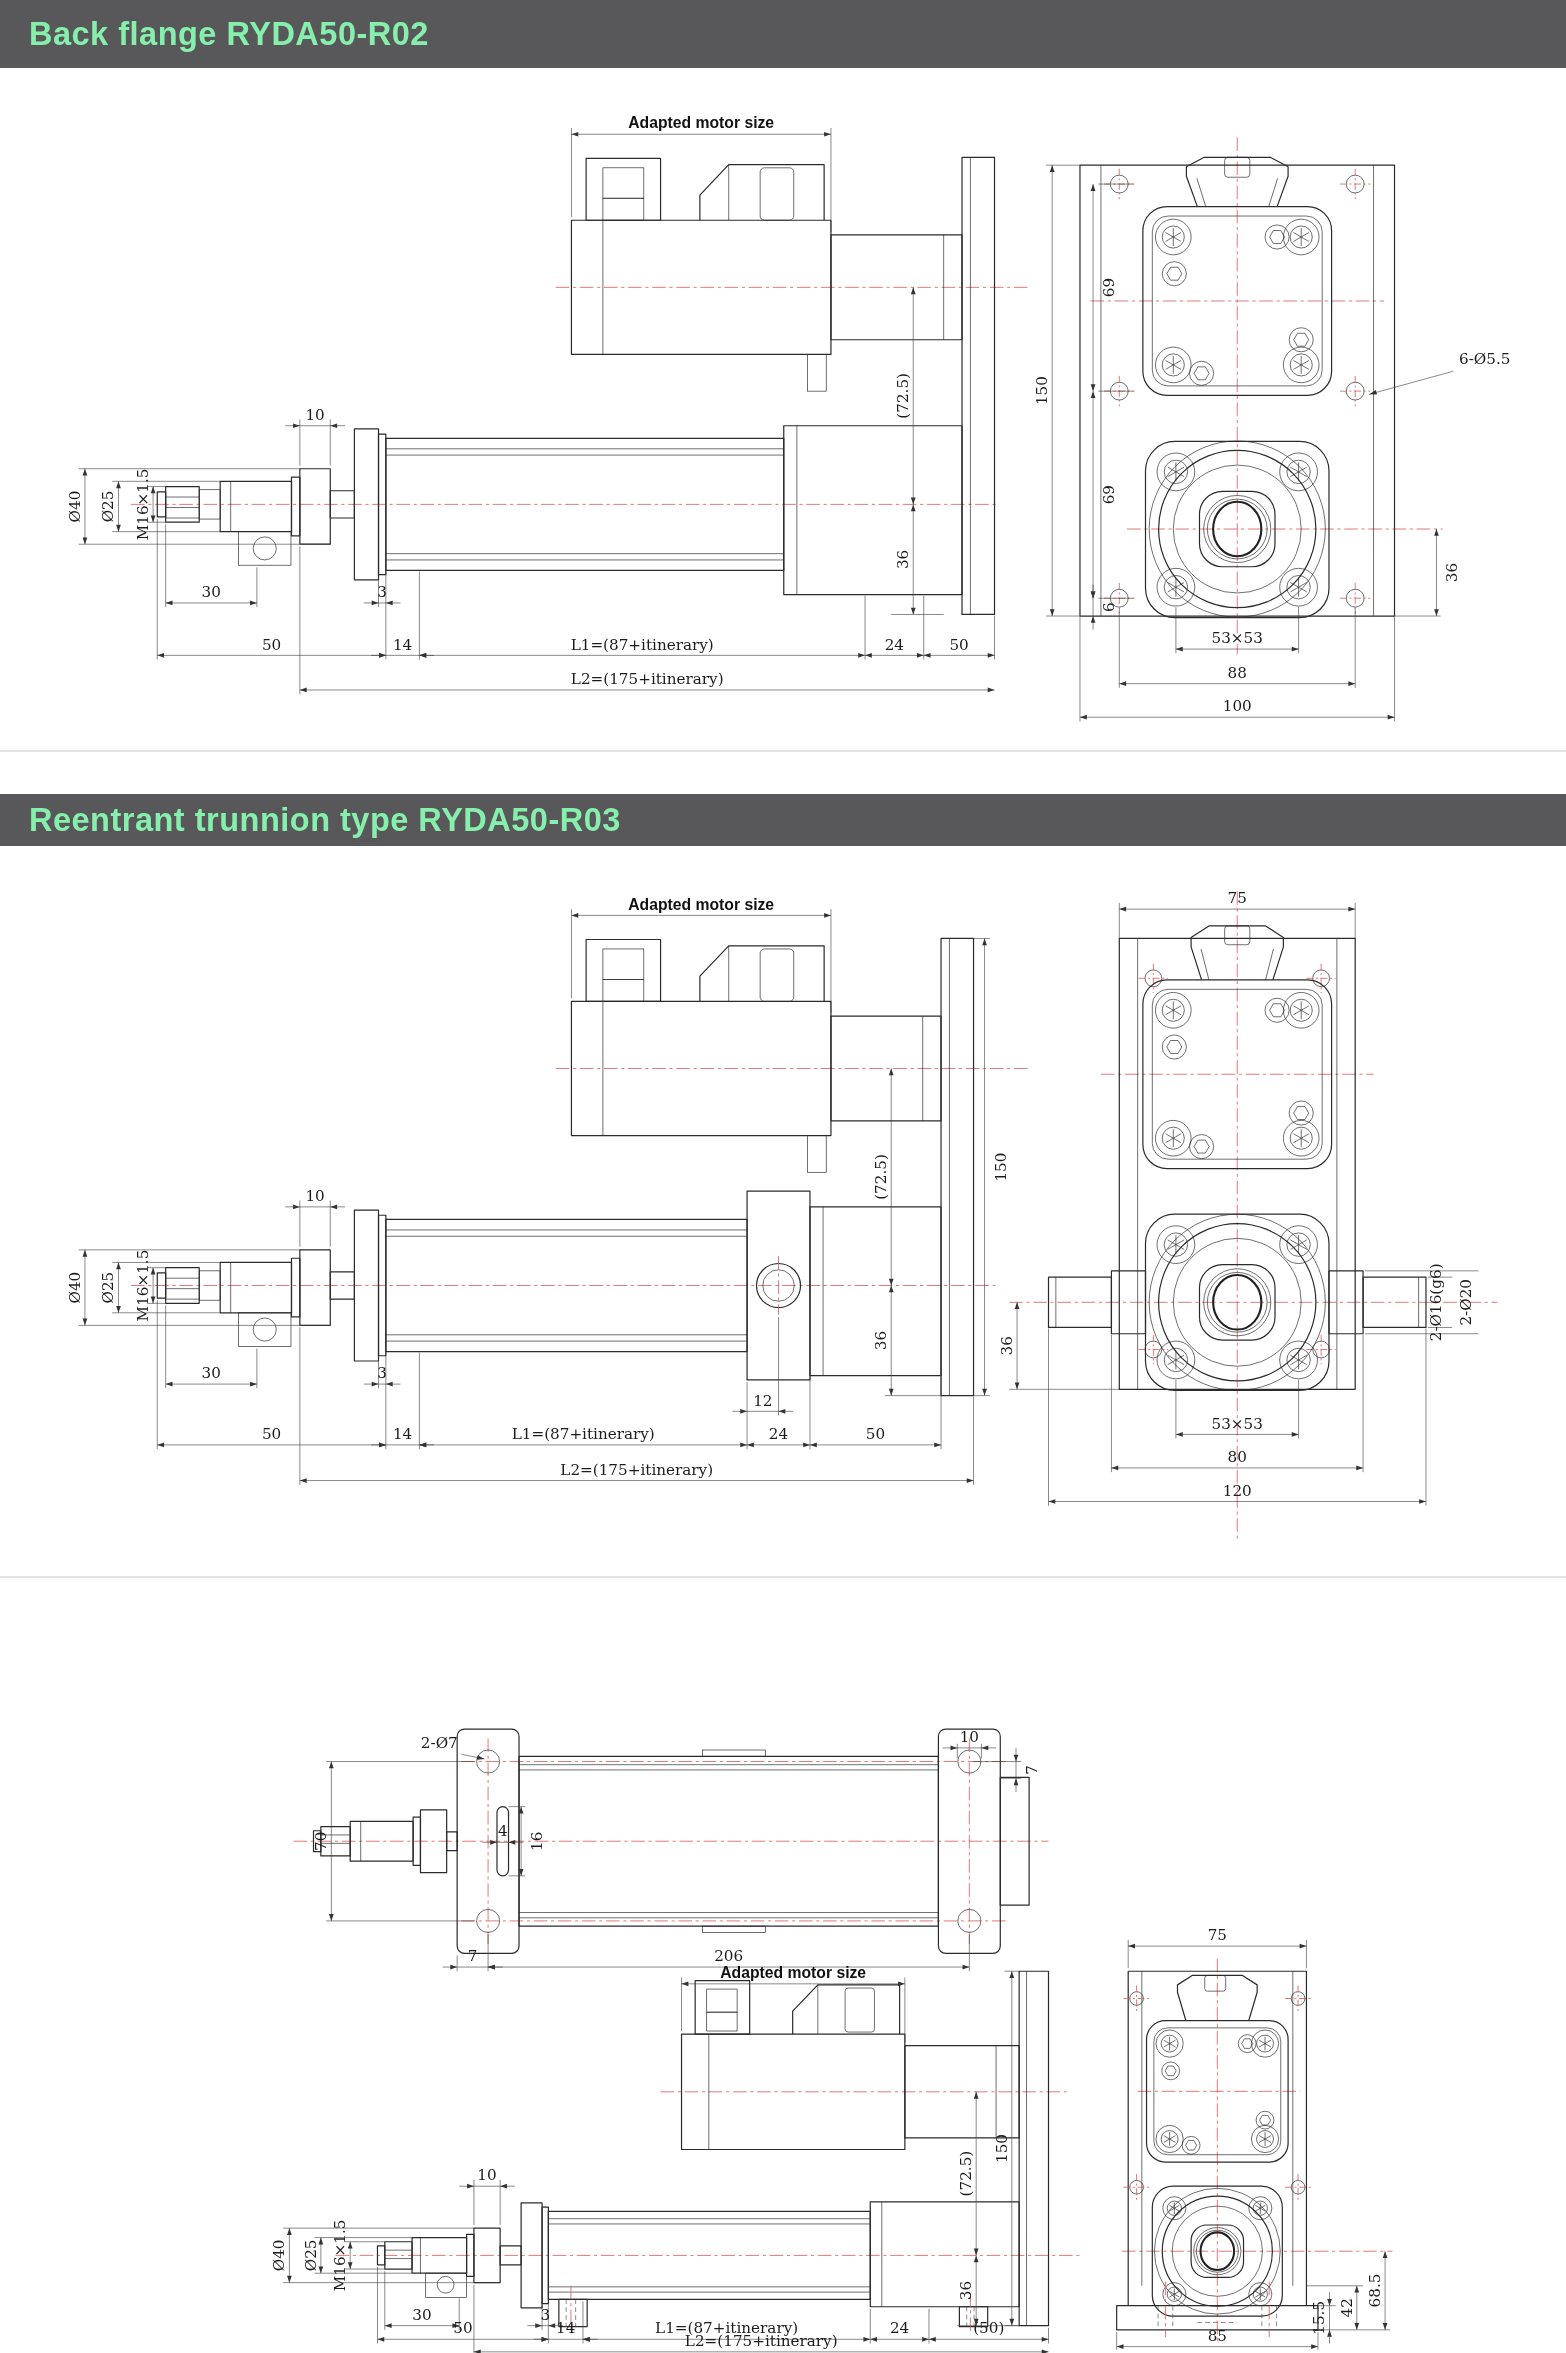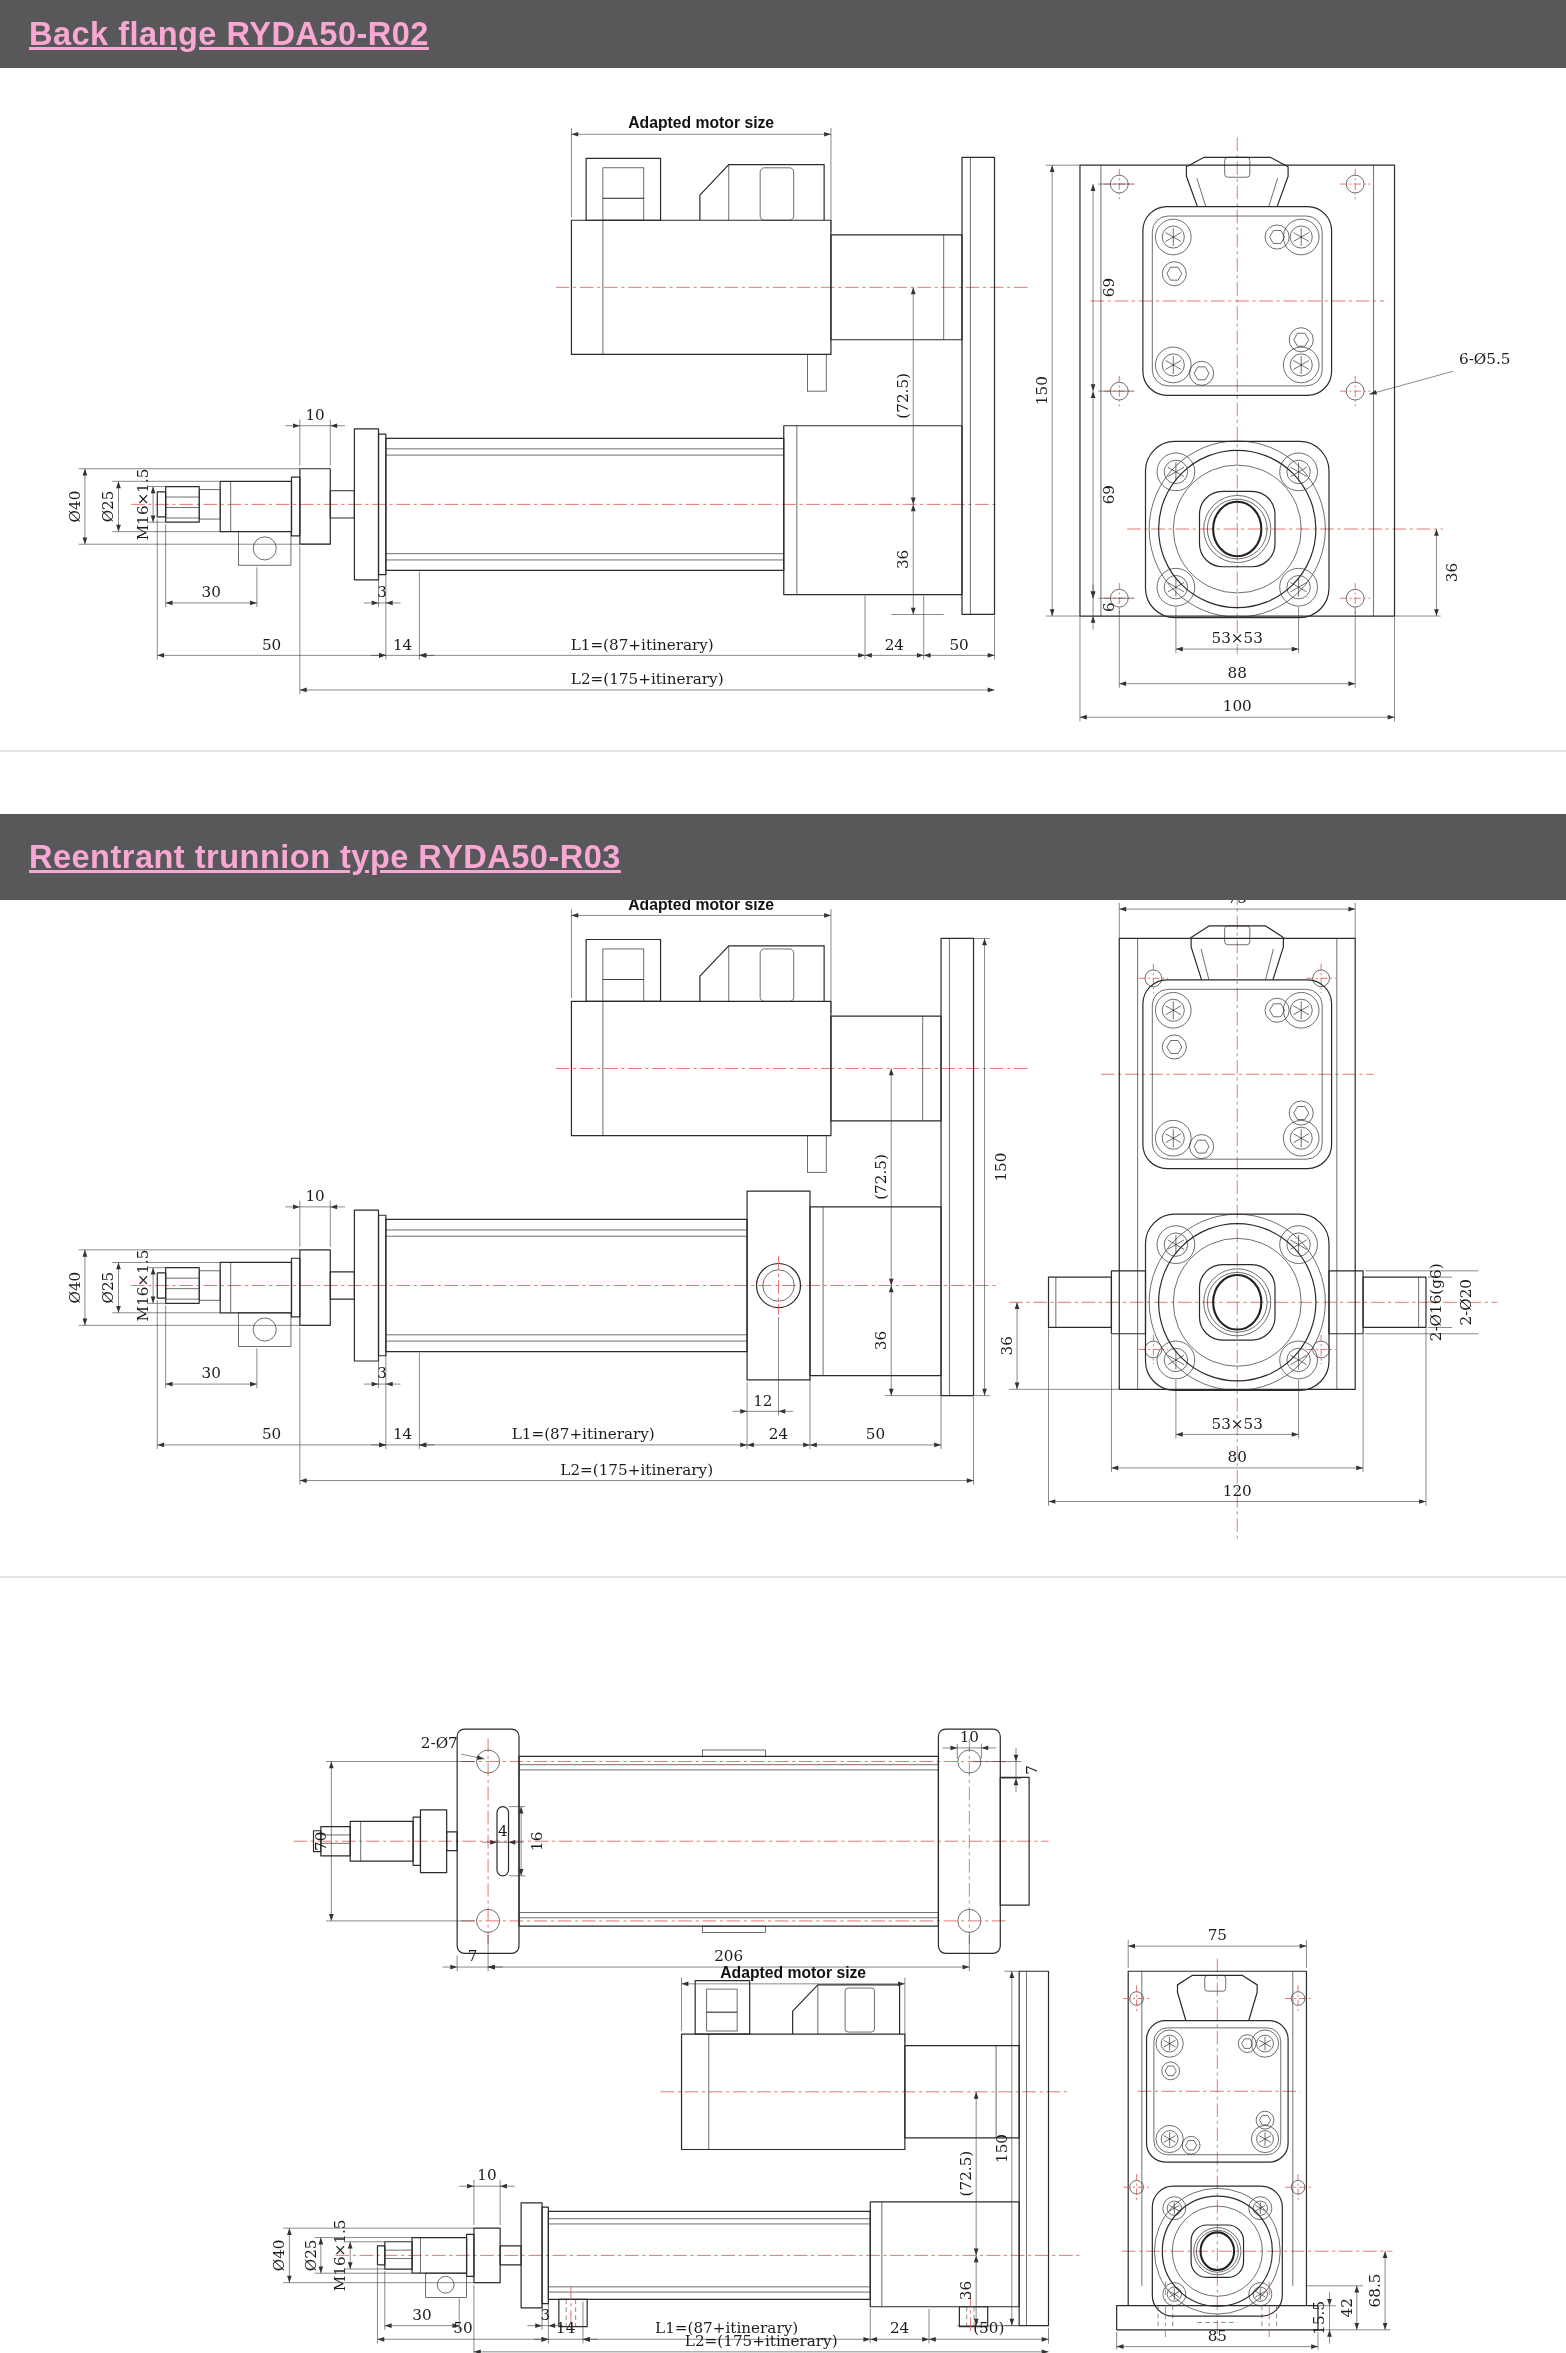--- a/index.html
+++ b/index.html
@@ -1,18 +1,18 @@
 <!DOCTYPE html>
 <html style="font-size:8.4px"><head>
 <meta charset="utf-8">
 <style>
   html,body{margin:0;padding:0;background:#fff;}
   #page{position:relative;width:1567px;height:2354px;background:#ffffff;overflow:hidden;font-family:"Liberation Sans",sans-serif;}
-  .hdr{position:absolute;left:0;width:1567px;height:69px;background:#58585a;color:#f9a8d4;display:flex;align-items:center;
-       padding-left:29px;box-sizing:border-box;font-weight:bold;font-size:32.5px;letter-spacing:0.5px;text-decoration:underline;}
+  .hdr{position:absolute;left:0;width:1567px;height:69px;background:#58585a;color:#86efac;display:flex;align-items:center;
+       padding-left:29px;box-sizing:border-box;font-weight:bold;font-size:32.5px;letter-spacing:0.5px;}
   .divider{position:absolute;left:0;width:1567px;height:1.6px;background:#e4e4e4;}
   svg{position:absolute;left:0;top:0;}
   svg text{font-family:"DejaVu Serif",serif;font-size:29px;fill:#1c1c1c;}
   svg text.lbl{font-family:"Liberation Sans",sans-serif;font-size:30px;font-weight:600;fill:#111;}
   .ol{fill:none;stroke:#2b2b2b;stroke-width:2.3;stroke-linejoin:round;}
   .tl{fill:none;stroke:#2b2b2b;stroke-width:1.3;}
   .ext,.dimline{fill:none;stroke:#3c3c3c;stroke-width:1.15;}
   .red{fill:none;stroke:#e05d5d;stroke-width:1.6;stroke-dasharray:26 7 6 7;}
   .redc{fill:none;stroke:#e05d5d;stroke-width:1.6;stroke-dasharray:13 5 4 5;}
   .dash{fill:none;stroke:#4a4a4a;stroke-width:1.2;stroke-dasharray:9 6;}
@@ -886,18 +886,18 @@
             </g>
           </g>
         </g>
       </g>
     </svg>
 
   <div class="hdr" style="top:0;height:68px">
     <span>Back flange RYDA50-R02</span>
   </div>
   <div class="divider" style="top:750px"></div>
-  <div class="hdr" style="top:814px;height:86px">
+  <div class="hdr" style="top:794px;height:52px">
     <span>Reentrant trunnion type RYDA50-R03</span>
   </div>
   <div class="divider" style="top:1576px"></div>
 </div>
 
 
 </body></html>

